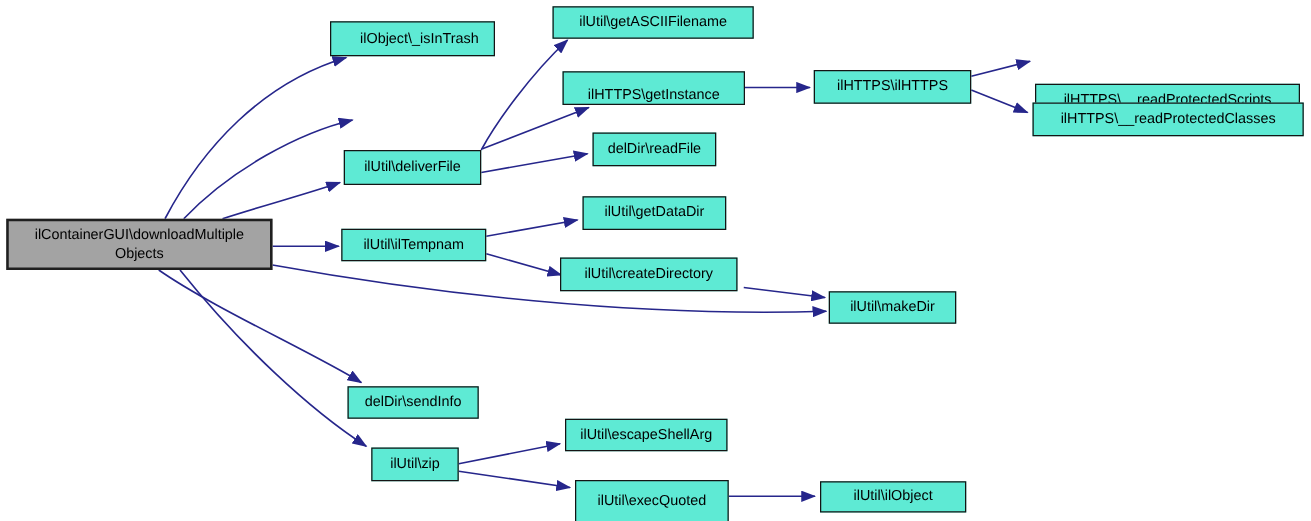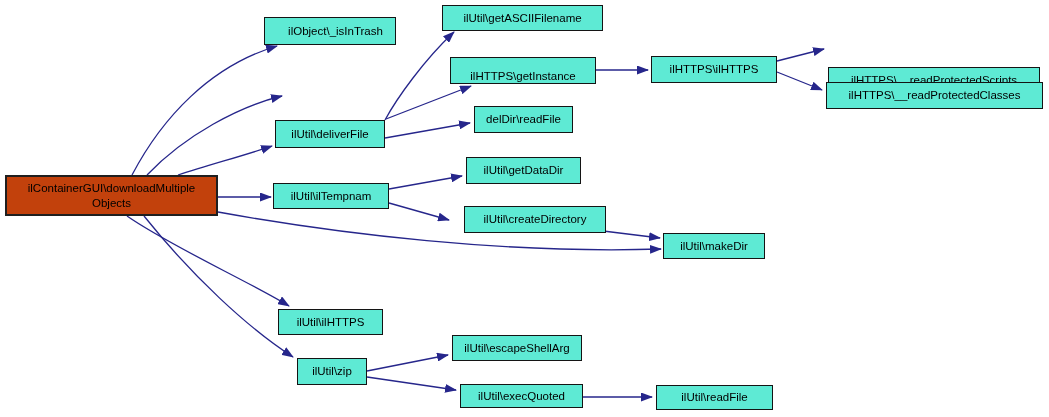--- a/index.html
+++ b/index.html
@@ -27,21 +27,21 @@
     justify-content: center;
     font-size: 11.5px;
     color: #000000;
     white-space: pre-line;
     text-align: center;
     line-height: 1.25;
     z-index: 2;
     cursor: pointer;
   }
   .node--highlight {
-    background: #c2410c;
+    background: #a3a3a3;
     border: 2px solid #1f1f1f;
     cursor: default;
   }
   .edge { stroke: #26268b; stroke-width: 1.3; fill: none; }
 </style>
 </head>
 <body>
 
 <div id="canvas">
 
@@ -111,41 +111,41 @@
   </div>
 
   <div class="node" style="left:474px; top:106px; width:99px; height:27px;">
     <span>delDir\readFile</span>
   </div>
 
   <div class="node" style="left:466px; top:157px; width:115px; height:27px;">
     <span>ilUtil\getDataDir</span>
   </div>
 
-  <div class="node" style="left:464px; top:206px; width:142px; height:27px;">
+  <div class="node" style="left:448px; top:206px; width:142px; height:27px;">
     <span>ilUtil\createDirectory</span>
   </div>
 
   <div class="node" style="left:663px; top:233px; width:102px; height:26px;">
     <span>ilUtil\makeDir</span>
   </div>
 
   <div class="node" style="left:278px; top:309px; width:105px; height:26px;">
-    <span>ilUtil\ilHTTPS</span>
+    <span>delDir\sendInfo</span>
   </div>
 
   <div class="node" style="left:297px; top:358px; width:70px; height:27px;">
     <span>ilUtil\zip</span>
   </div>
 
   <div class="node" style="left:452px; top:335px; width:130px; height:26px;">
     <span>ilUtil\escapeShellArg</span>
   </div>
 
-  <div class="node" style="left:460px; top:384px; width:123px; height:24px;">
+  <div class="node" style="left:460px; top:384px; width:123px; height:34px;">
     <span>ilUtil\execQuoted</span>
   </div>
 
   <div class="node" style="left:656px; top:385px; width:117px; height:25px;">
-    <span>ilUtil\readFile</span>
+    <span>ilUtil\ilObject</span>
   </div>
 
 </div>
 
 </body></html>

